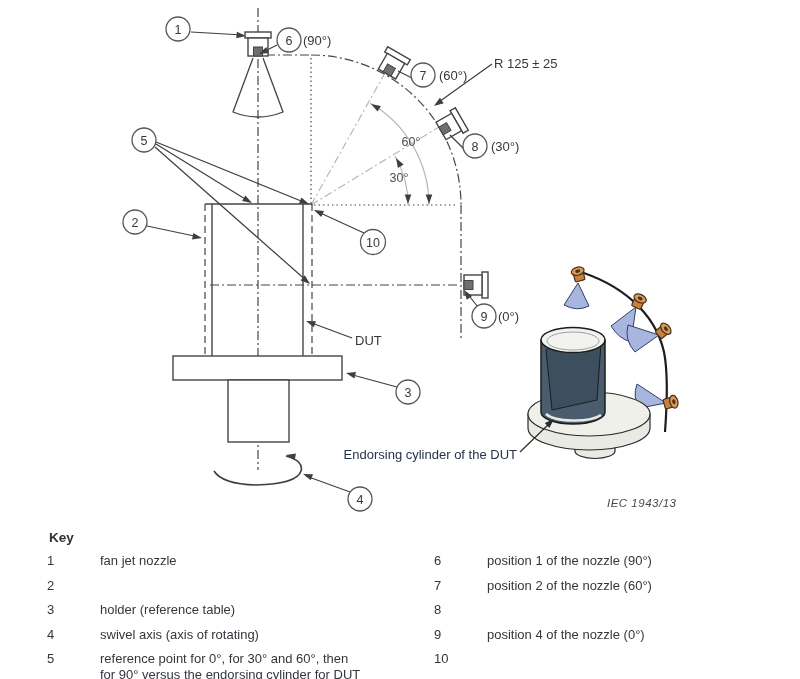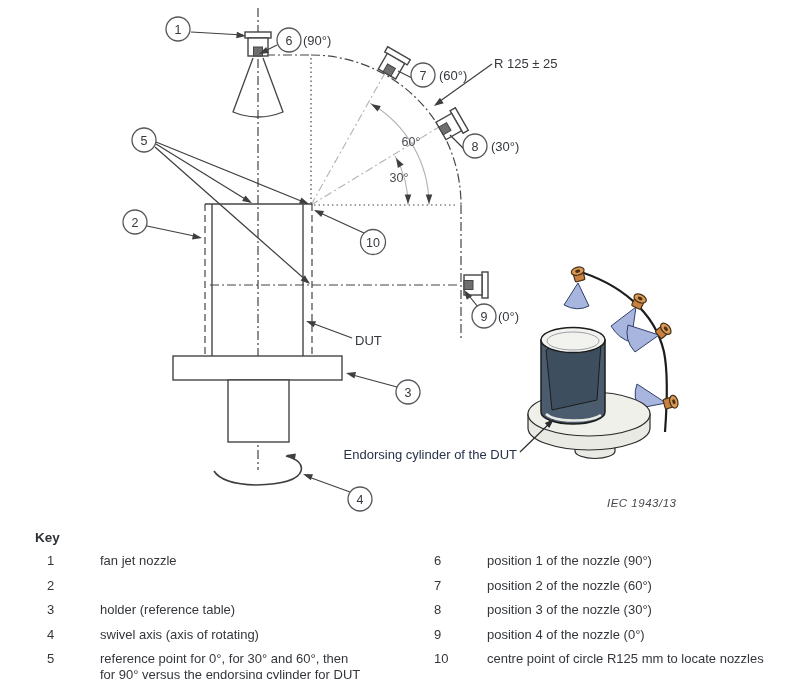--- a/index.html
+++ b/index.html
@@ -6,21 +6,21 @@
   body{width:800px;height:679px;position:relative;font-family:"Liberation Sans",sans-serif;color:#33363b;}
   .stage{position:absolute;left:0;top:0;width:800px;height:679px;}
   svg{position:absolute;left:0;top:0;}
   svg text{font-family:"Liberation Sans",sans-serif;fill:#35383d;}
   .callout-num{font-size:12.5px;}
   .diag-label{font-size:13px;}
   .angle-label{font-size:12.5px;fill:#4a4d52;}
   .iec-ref{font-size:11.5px;font-style:italic;fill:#45484d;letter-spacing:0.5px;}
   .endorse-label{font-size:13px;fill:#27314a;}
   .key{position:absolute;left:0;top:526px;width:800px;}
-  .key-title{position:absolute;left:35px;top:4px;font-size:13.5px;font-weight:bold;color:#2e3136;}
+  .key-title{position:absolute;left:49px;top:4px;font-size:13.5px;font-weight:bold;color:#2e3136;}
   .key-col{position:absolute;top:27px;}
   .key-col-left{left:47px;width:370px;}
   .key-col-right{left:434px;width:360px;}
   .key-row{display:flex;align-items:flex-start;margin-bottom:9px;font-size:13px;line-height:15.5px;color:#33363b;}
   .key-num{flex:0 0 41px;}
   .key-text{white-space:pre-line;margin-left:12px;}
 </style>
 </head>
 <body>
 
@@ -235,25 +235,23 @@
     <div class="key-row">
           <span class="key-num">6</span>
           <span class="key-text">position 1 of the nozzle (90°)</span>
         </div>
     <div class="key-row">
           <span class="key-num">7</span>
           <span class="key-text">position 2 of the nozzle (60°)</span>
         </div>
     <div class="key-row">
           <span class="key-num">8</span>
-          <span class="key-text">position 3 of the nozzle (30°)</span>
         </div>
     <div class="key-row">
           <span class="key-num">9</span>
           <span class="key-text">position 4 of the nozzle (0°)</span>
         </div>
     <div class="key-row">
           <span class="key-num">10</span>
-          <span class="key-text">centre point of circle R125 mm to locate nozzles</span>
         </div>
   </div>
 </div>
 </div>
 
 </body></html>

